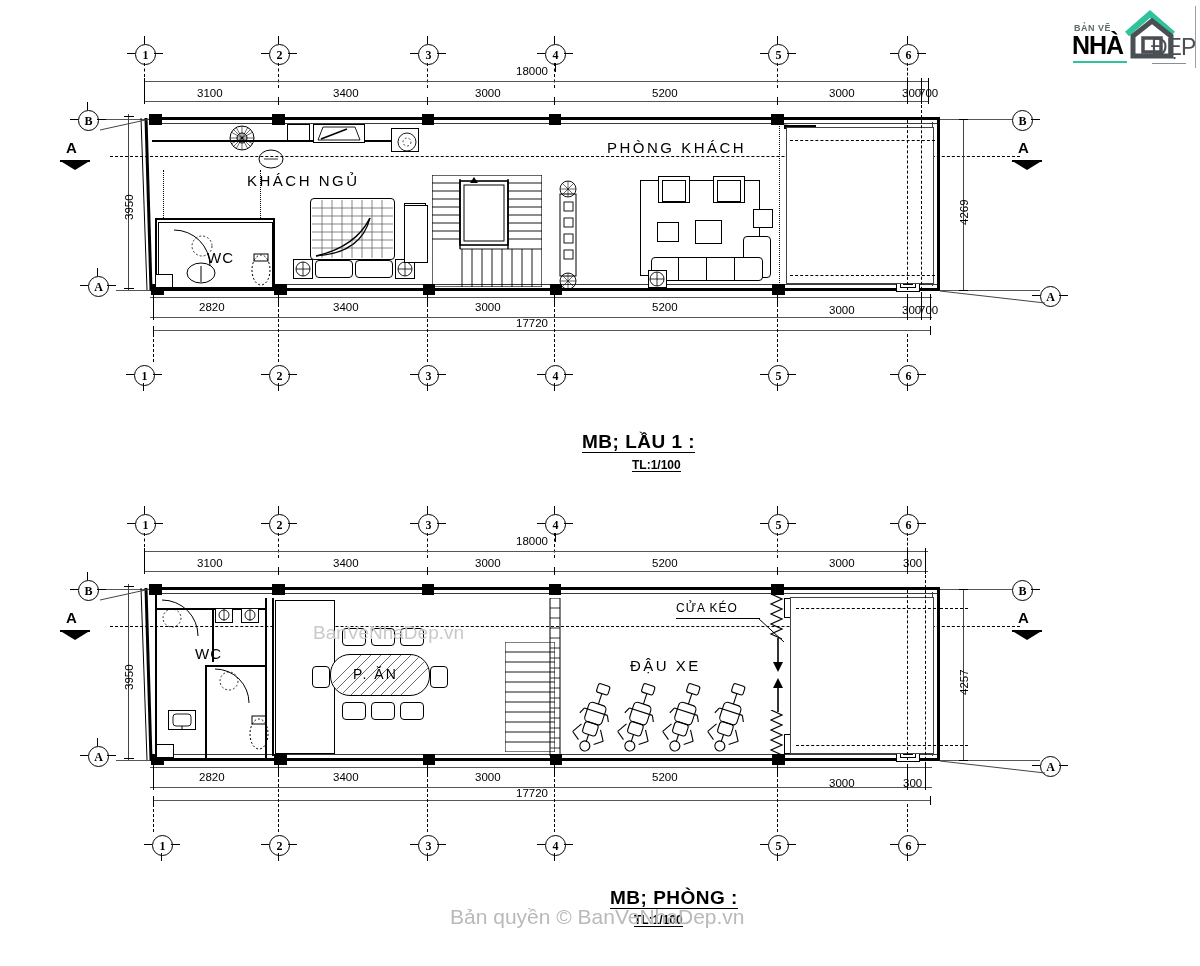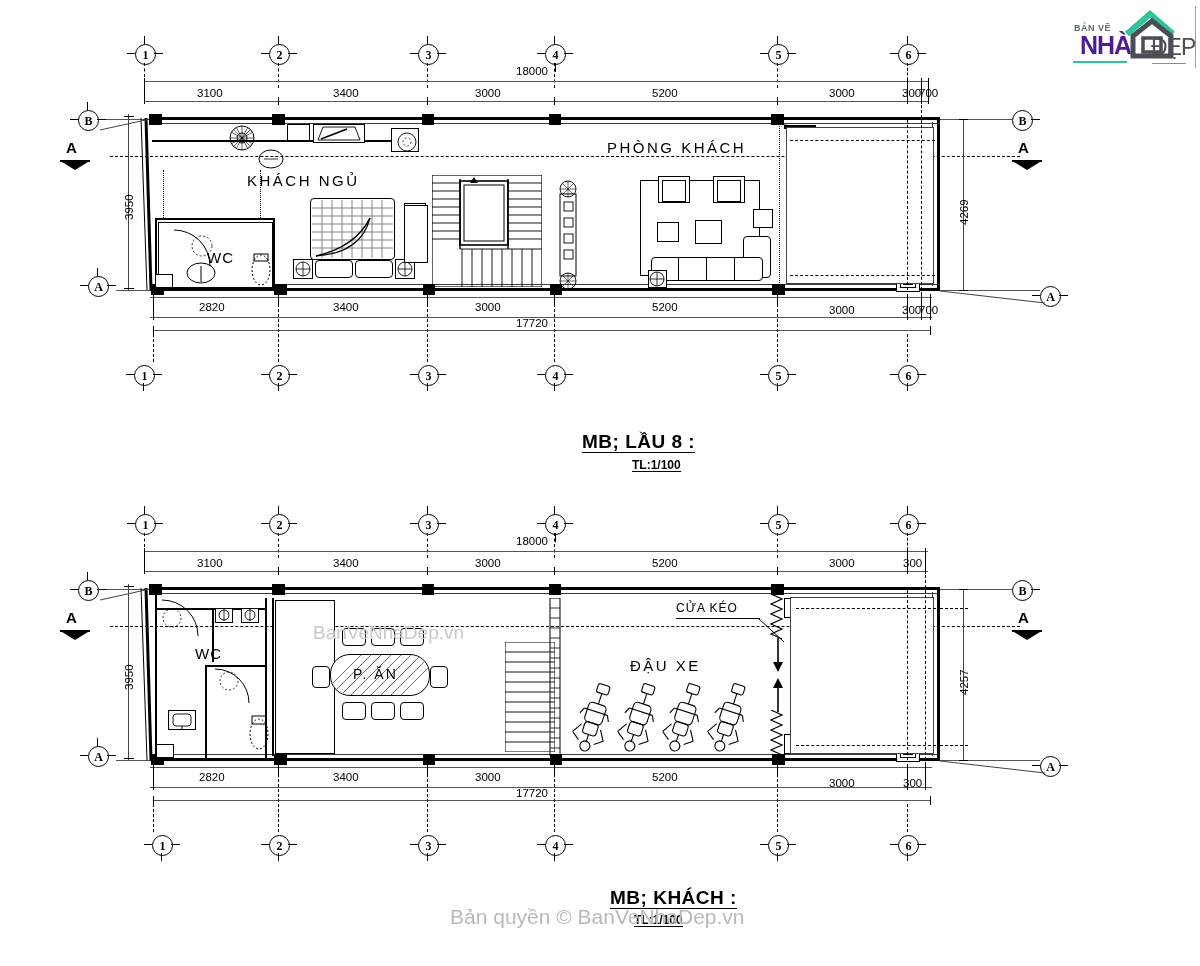--- a/index.html
+++ b/index.html
@@ -6,21 +6,21 @@
   body{width:1200px;height:966px;position:relative;overflow:hidden;
        font-family:"Liberation Sans", sans-serif;color:#000;}
   .stage{position:absolute;left:0;top:0;width:1200px;height:966px;}
   .abs{position:absolute;}
 
   
   #logo{left:1068px;top:6px;width:128px;height:62px;}
   #logo .banve{position:absolute;left:6px;top:18px;font-size:9px;font-weight:bold;
         color:#5f6b6a;letter-spacing:.5px;}
   #logo .nha{position:absolute;left:4px;top:27px;font-size:25px;font-weight:bold;
-        color:#4c1d95;letter-spacing:-1px;margin-left:8px;}
+        color:#000000;letter-spacing:-1px;}
   #logo .dep{position:absolute;left:83px;top:30px;font-size:23px;color:#4a4f54;
         letter-spacing:-1px;}
   #logo .uline{position:absolute;left:5px;top:55px;width:54px;height:2px;background:#2fc39b;}
   #logo .uline2{position:absolute;left:84px;top:57px;width:34px;height:1px;background:#8b8f93;}
   #logo svg{position:absolute;left:55px;top:4px;}
   #logo .rt{position:absolute;right:0;top:0;width:1px;height:62px;background:#9aa0a4;}
 
   
   .txt{font-family:"Liberation Sans", sans-serif;white-space:nowrap;line-height:1;}
   .dim{font-size:11.5px;letter-spacing:0px;}
@@ -509,21 +509,21 @@
       <div class="abs h" style="left:787px;top:374px;width:9px;"></div>
   <div class="abs h" style="left:890px;top:374px;width:8px;"></div>
       <div class="abs h" style="left:917px;top:374px;width:9px;"></div>
   <div class="abs v" style="left:143px;top:383px;height:8px;"></div>
       <div class="abs v" style="left:278px;top:383px;height:8px;"></div>
   <div class="abs v" style="left:427px;top:383px;height:8px;"></div>
       <div class="abs v" style="left:554px;top:383px;height:8px;"></div>
   <div class="abs v" style="left:777px;top:383px;height:8px;"></div>
       <div class="abs v" style="left:907px;top:383px;height:8px;"></div>
 
-  <div class="abs txt title" style="left:582px;top:432px;">MB; LẦU 8 :</div>
+  <div class="abs txt title" style="left:582px;top:432px;">MB; LẦU 1 :</div>
   <div class="abs txt subtitle" style="left:632px;top:459px;">TL:1/100</div>
 </div>
 
 <div class="abs" style="left:0;top:470px;width:1200px;height:496px;">
 
   <div class="abs bub" style="left:135px;top:44px;">
         <span>1</span>
       </div>
   <div class="abs bub" style="left:269px;top:44px;">
         <span>2</span>
@@ -964,20 +964,20 @@
       <div class="abs h" style="left:787px;top:374px;width:9px;"></div>
   <div class="abs h" style="left:890px;top:374px;width:8px;"></div>
       <div class="abs h" style="left:917px;top:374px;width:9px;"></div>
   <div class="abs v" style="left:161px;top:383px;height:8px;"></div>
       <div class="abs v" style="left:278px;top:383px;height:8px;"></div>
   <div class="abs v" style="left:427px;top:383px;height:8px;"></div>
       <div class="abs v" style="left:554px;top:383px;height:8px;"></div>
   <div class="abs v" style="left:777px;top:383px;height:8px;"></div>
       <div class="abs v" style="left:907px;top:383px;height:8px;"></div>
 
-  <div class="abs txt title" style="left:610px;top:418px;">MB; KHÁCH :</div>
+  <div class="abs txt title" style="left:610px;top:418px;">MB; PHÒNG :</div>
   <div class="abs txt subtitle" style="left:634px;top:444px;">TL:1/100</div>
 </div>
 
   <div class="wm" style="left:313px;top:622px;">BanVeNhaDep.vn</div>
   <div class="wm2" style="left:450px;top:905px;">Bản quyền © BanVeNhaDep.vn</div>
 
 </div>
 
 </body></html>

